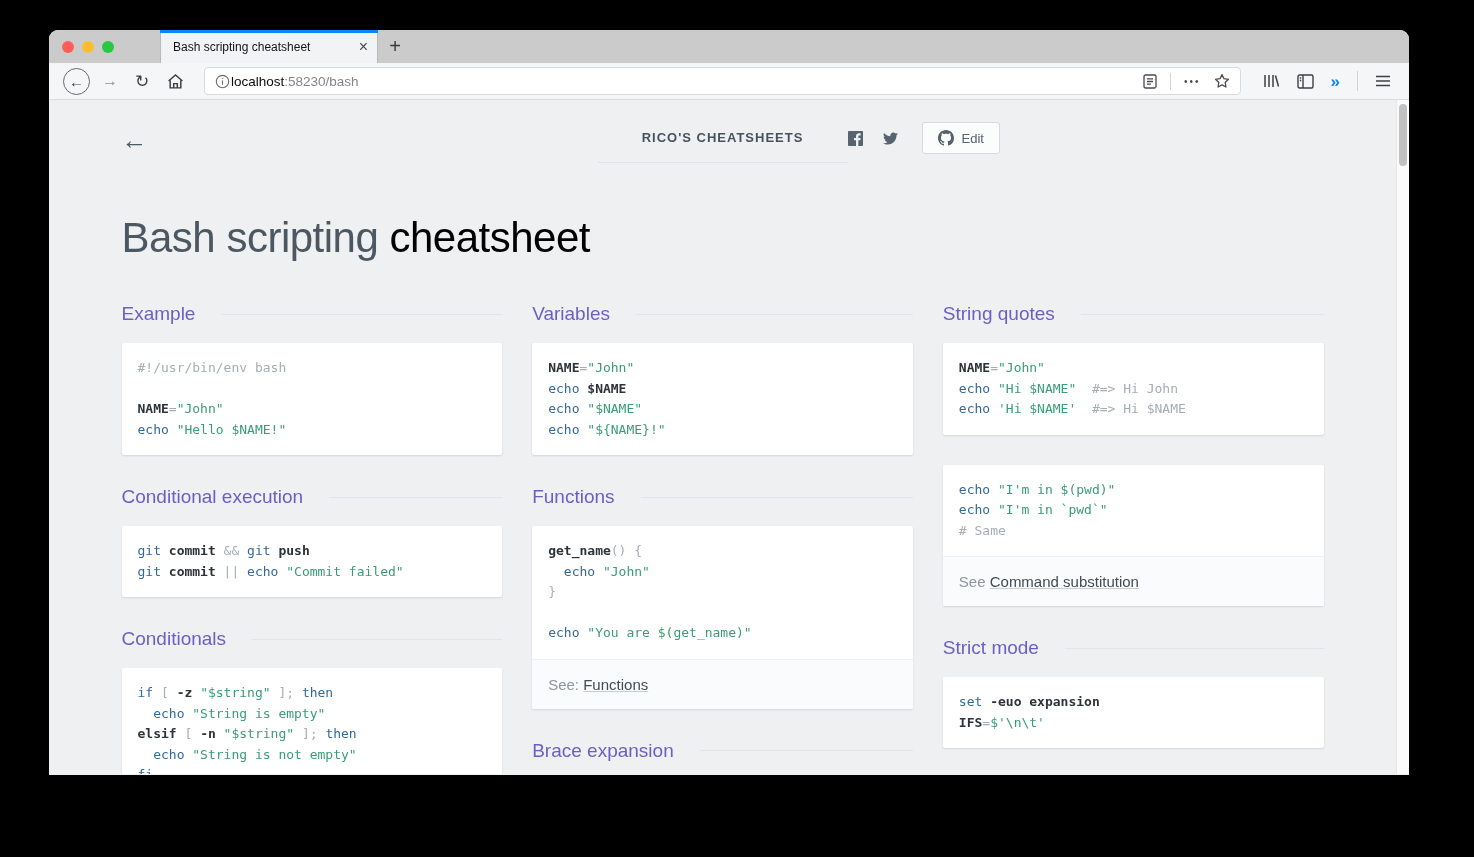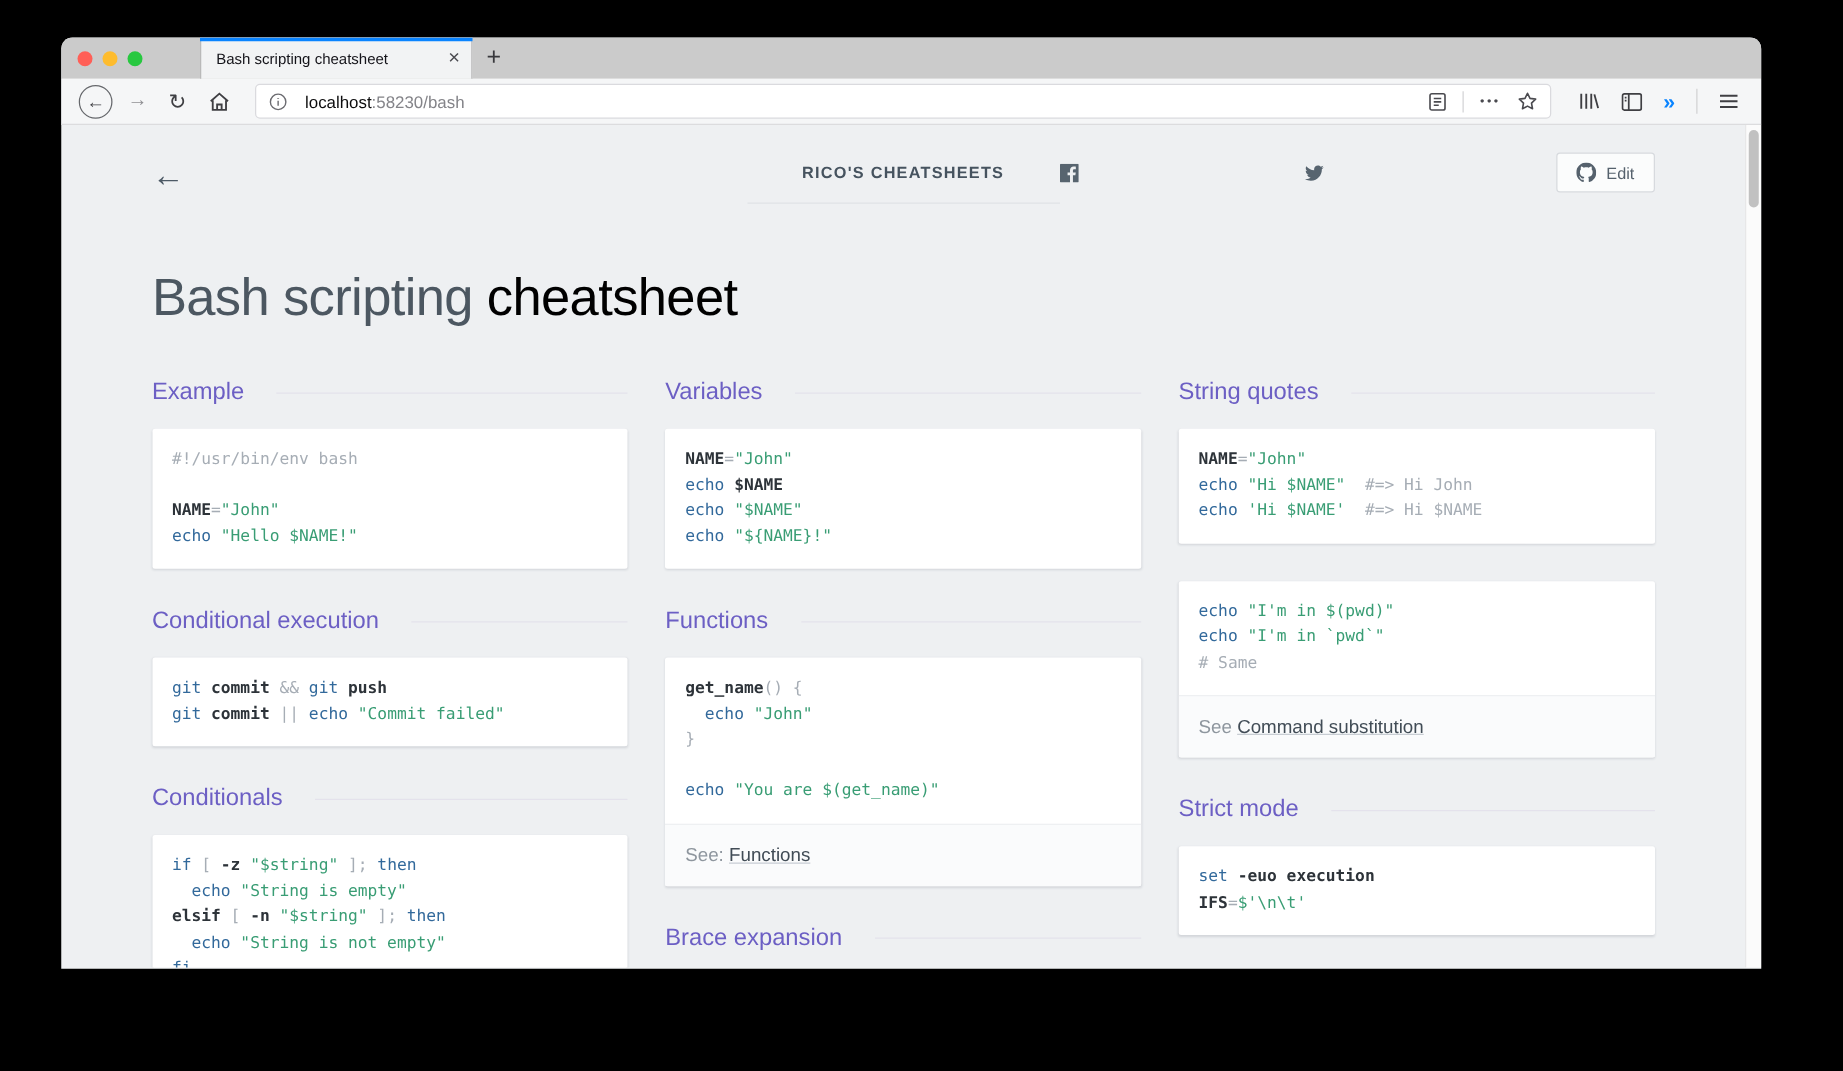--- a/index.html
+++ b/index.html
@@ -28,21 +28,21 @@
   .toolbar{ height:37px; background:#f5f6f7; display:flex; align-items:center;
     padding:0 10px; border-bottom:1px solid #dcdcde; }
   .nav-btn{ display:flex; align-items:center; justify-content:center; margin:0 4px; color:#3f3f43; }
   .nav-back{ width:27px; height:27px; border:1.5px solid #66686c; border-radius:50%;
     font-size:15px; }
   .nav-fwd{ width:24px; font-size:16px; color:#909094; }
   .nav-reload{ width:24px; font-size:17px; }
   .nav-home{ width:26px; }
   .urlbar{ flex:1; height:28px; background:#fff; border:1px solid #dadade; border-radius:4px;
     display:flex; align-items:center; margin:0 8px 0 12px; padding:0 10px; }
-  .url-text{ flex:1; font-size:13.5px; margin-left:14px; white-space:nowrap; overflow:hidden; }
+  .url-text{ flex:1; font-size:13.5px; margin-left:1px; white-space:nowrap; overflow:hidden; }
   .url-host{ color:#0c0c0d; } .url-path{ color:#848489; }
   .url-right{ display:flex; align-items:center; gap:13px; }
   .url-sep{ width:1px; height:17px; background:#d4d4d6; }
   .dots{ color:#4a4a4f; font-size:10px; letter-spacing:2px; }
   .tb-right{ display:flex; align-items:center; gap:17px; padding:0 8px 0 14px; }
   .overflow-ch{ color:#0a84ff; font-size:17px; font-weight:bold; line-height:1; }
   .tb-sep{ width:1px; height:20px; background:#d2d2d4; }
   
   .content{ height:674px; display:flex; }
   .page{ flex:1; overflow:hidden; }
@@ -50,21 +50,21 @@
   .sb-thumb{ position:absolute; top:4px; left:2px; width:8px; height:62px;
     background:#c1c1c1; border-radius:4px; }
   
   .page-inner{ max-width:1202px; margin:0 auto; padding-top:22px; }
   .page-header{ display:flex; align-items:flex-start; }
   .ph-left{ flex:1; padding-top:5px; }
   .back-arrow{ font-size:26px; color:#4d5a66; line-height:1; cursor:pointer; }
   .ph-center{ display:flex; flex-direction:column; align-items:center; padding-top:8px; }
   .site-title{ font-size:13px; font-weight:bold; letter-spacing:1px; color:#46535f; }
   .site-underline{ width:250px; height:1px; background:#dfe2e6; margin-top:17px; }
-  .ph-right{ flex:1; display:flex; justify-content:space-between; align-items:center; gap:19px; }
+  .ph-right{ flex:1; display:flex; justify-content:flex-start; align-items:center; gap:19px; }
   .soc-icon{ color:#57646f; display:flex; }
   .edit-btn{ display:flex; align-items:center; gap:8px; background:#fbfcfc;
     border:1px solid #d7dade; border-radius:3px; padding:7px 15px;
     font-size:13px; color:#55616c; margin-left:4px; cursor:pointer; }
   h1.page-title{ margin:53px 0 0; font-weight:300; font-size:42px; letter-spacing:-0.5px; line-height:1.05; }
   .title-main{ color:#4c5761; } .title-suffix{ color:#000000; }
   .columns{ display:flex; gap:30px; margin-top:42px; align-items:flex-start; }
   .column{ flex:1; min-width:0; }
   .sec-head{ display:flex; align-items:center; margin:0 0 17px; height:24px; }
   .sec-head .txt{ font-size:19px; font-weight:400; color:#6c5fc4; white-space:nowrap; }
@@ -285,21 +285,21 @@
 <span class="t-cmd">echo</span><span class="t-txt"> </span><span class="t-str">"I'm in `pwd`"</span>
 <span class="t-com"># Same</span>
 </pre>
                 <div class="card-footer"><span class="pre">See </span><a>Command substitution</a></div>
               </div>
               <div class="sec-head">
                 <span class="txt">Strict mode</span>
                 <span class="line"></span>
               </div>
               <div class="card">
-                <pre class="code"><span class="t-cmd">set</span><span class="t-txt"> </span><span class="t-var">-euo execution</span>
+                <pre class="code"><span class="t-cmd">set</span><span class="t-txt"> </span><span class="t-var">-euo expansion</span>
 <span class="t-var">IFS</span><span class="t-pun">=</span><span class="t-str">$'\n\t'</span>
 </pre>
               </div>
             </div>
           </div>
 
       </div>
     </div>
     <div class="scrollbar">
       <div class="sb-thumb"></div>

